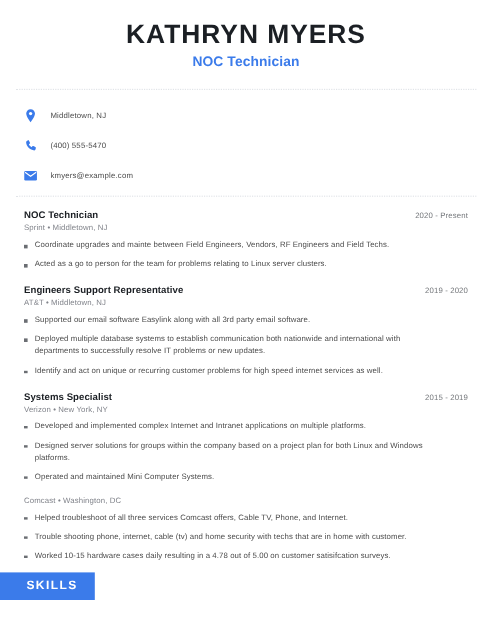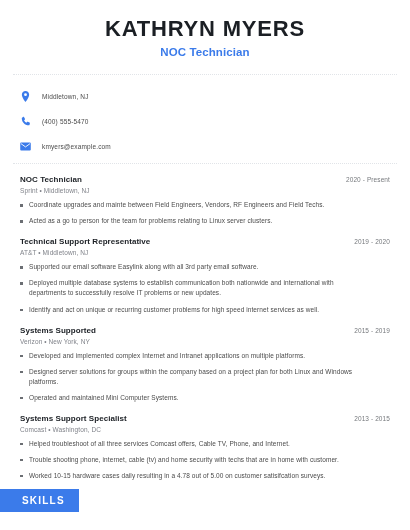--- a/index.html
+++ b/index.html
@@ -173,49 +173,45 @@
       </div>
       <div class="entry-sub">Sprint • Middletown, NJ</div>
       <ul class="bullets">
         <li>Coordinate upgrades and mainte between Field Engineers, Vendors, RF Engineers and Field Techs.</li>
         <li>Acted as a go to person for the team for problems relating to Linux server clusters.</li>
       </ul>
     </div>
 
     <div class="entry">
       <div class="entry-head">
-        <span class="entry-role">Technical Support Representative</span>
+        <span class="entry-role">Engineers Support Representative</span>
         <span class="entry-date">2019 - 2020</span>
       </div>
       <div class="entry-sub">AT&amp;T • Middletown, NJ</div>
       <ul class="bullets">
         <li>Supported our email software Easylink along with all 3rd party email software.</li>
         <li>Deployed multiple database systems to establish communication both nationwide and international with departments to successfully resolve IT problems or new updates.</li>
         <li>Identify and act on unique or recurring customer problems for high speed internet services as well.</li>
       </ul>
     </div>
 
     <div class="entry">
       <div class="entry-head">
-        <span class="entry-role">Systems Supported</span>
+        <span class="entry-role">Systems Specialist</span>
         <span class="entry-date">2015 - 2019</span>
       </div>
       <div class="entry-sub">Verizon • New York, NY</div>
       <ul class="bullets">
         <li>Developed and implemented complex Internet and Intranet applications on multiple platforms.</li>
         <li>Designed server solutions for groups within the company based on a project plan for both Linux and Windows platforms.</li>
         <li>Operated and maintained Mini Computer Systems.</li>
       </ul>
     </div>
 
     <div class="entry">
-      <div class="entry-head">
-        <span class="entry-role">Systems Support Specialist</span>
-        <span class="entry-date">2013 - 2015</span>
-      </div>
       <div class="entry-sub">Comcast • Washington, DC</div>
       <ul class="bullets">
         <li>Helped troubleshoot of all three services Comcast offers, Cable TV, Phone, and Internet.</li>
         <li>Trouble shooting phone, internet, cable (tv) and home security with techs that are in home with customer.</li>
         <li>Worked 10-15 hardware cases daily resulting in a 4.78 out of 5.00 on customer satisifcation surveys.</li>
       </ul>
     </div>
 
   </div>
 

